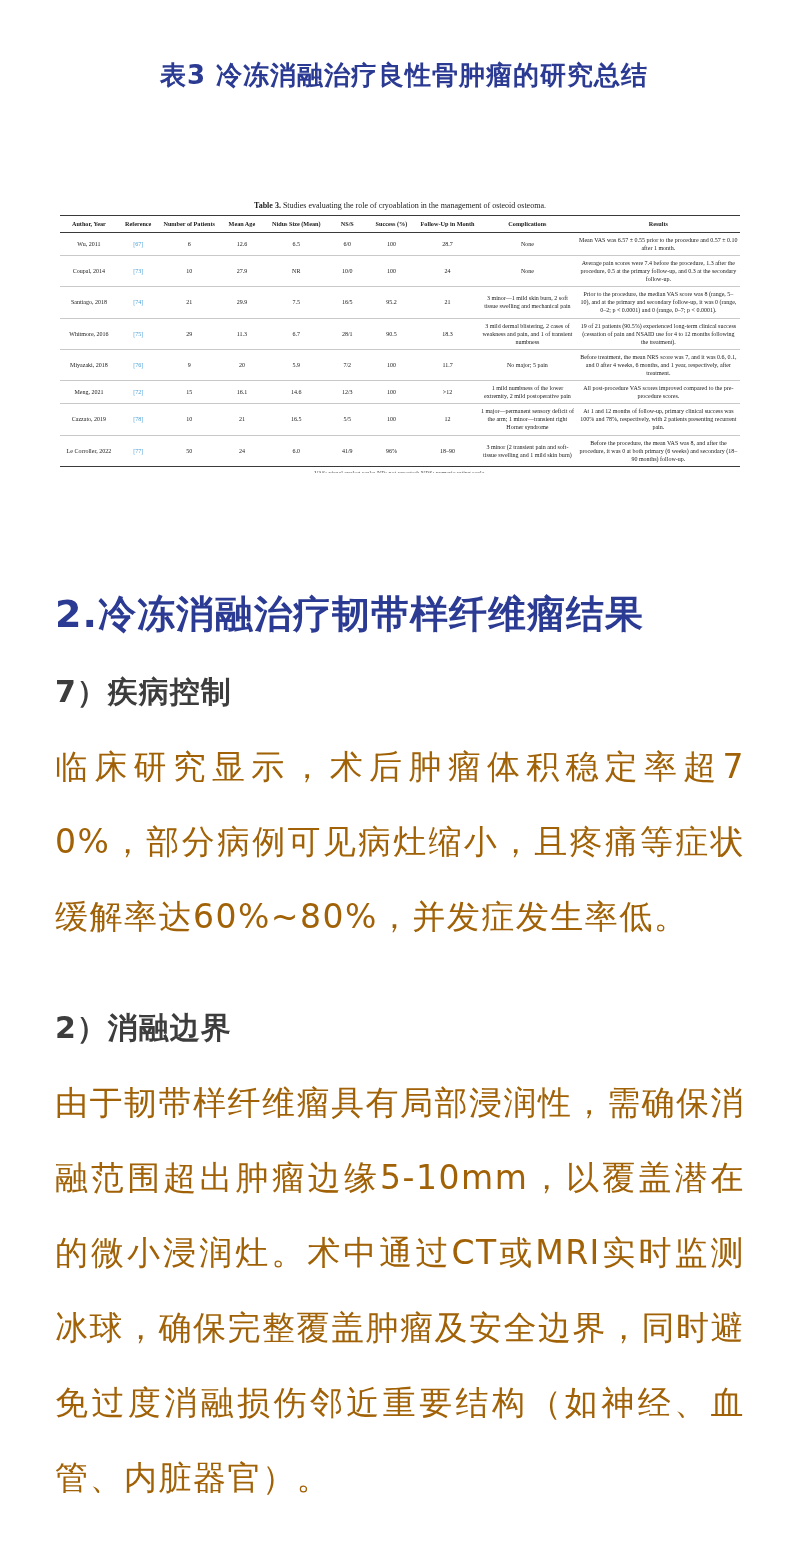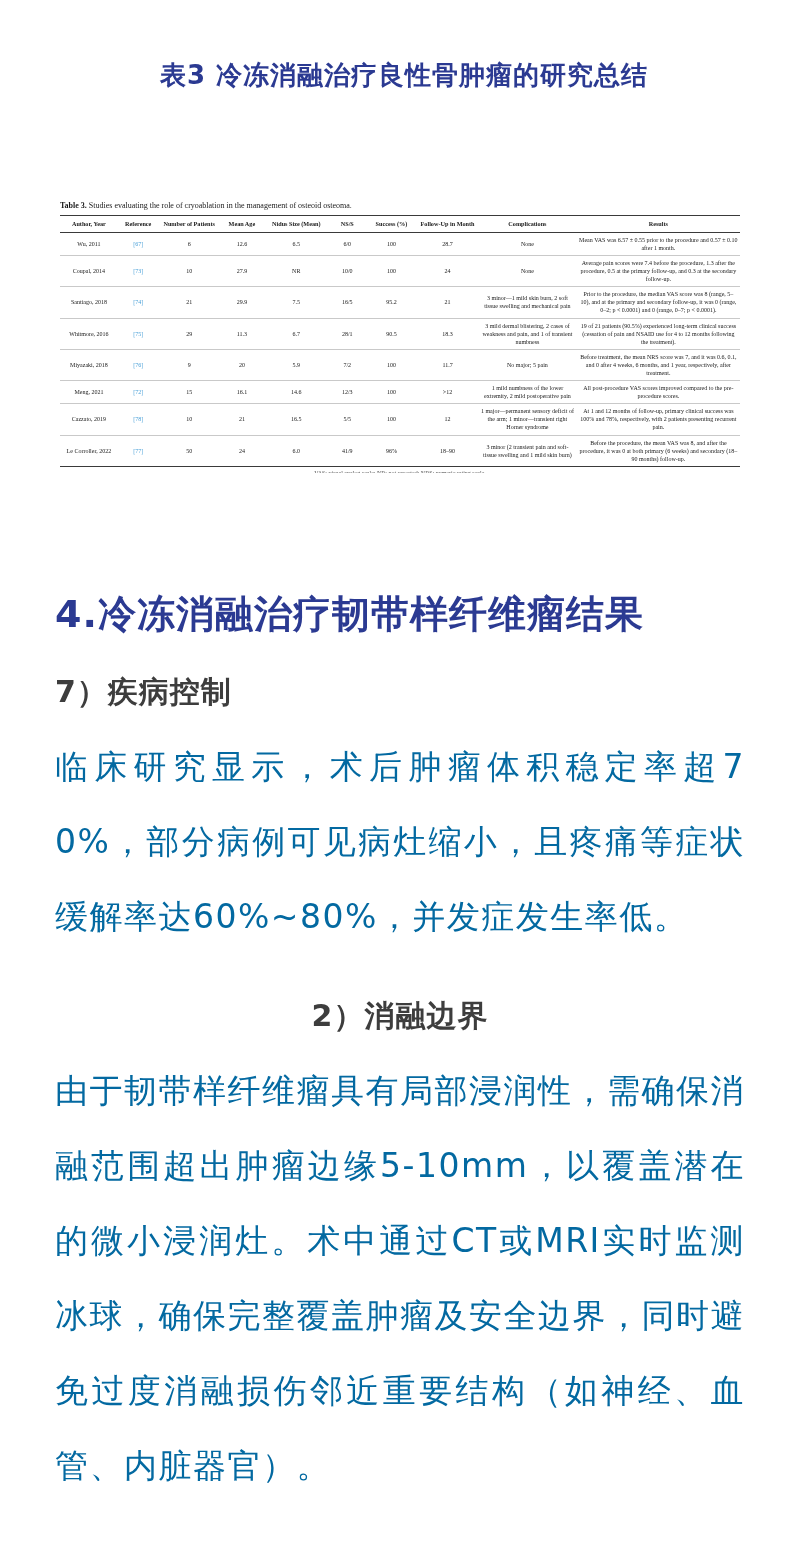--- a/index.html
+++ b/index.html
@@ -21,21 +21,21 @@
     padding-left: 8px;
   }
   
   .table-figure {
     width: 680px;
     margin: 108px auto 0 auto;
     font-family: "Liberation Serif", serif;
     color: #222;
   }
   .table-caption {
-    text-align: left;
+    text-align: center;
     font-size: 8px;
     margin-bottom: 5px;
     color: #1a1a1a;
   }
   .table-caption b { font-weight: bold; }
   table.journal {
     width: 100%;
     border-collapse: collapse;
     font-size: 6px;
     color: #1a1a1a;
@@ -78,26 +78,26 @@
     color: #2b3a92;
     letter-spacing: 1px;
   }
   .sub-heading {
     margin: 32px 55px 0 55px;
     font-size: 30px;
     font-weight: bold;
     color: #3d3d3d;
     letter-spacing: 1px;
   }
-  .sub-heading.second { margin-top: 42px; text-align: center; }
+  .sub-heading.second { margin-top: 54px; }
   .para {
     margin: 16px 55px 0 55px;
     font-size: 33px;
     line-height: 75px;
-    color: #0369a1;
+    color: #a16207;
     text-align: justify;
     text-justify: inter-character;
     word-break: break-all;
     letter-spacing: 1.5px;
   }
 </style>
 </head>
 <body>
 
 <div class="page-title">表3 冷冻消融治疗良性骨肿瘤的研究总结</div>
@@ -226,19 +226,19 @@
           <td>96%</td>
           <td>18–90</td>
           <td>3 minor (2 transient pain and soft-tissue swelling and 1 mild skin burn)</td>
           <td>Before the procedure, the mean VAS was 8, and after the procedure, it was 0 at both primary (6 weeks) and secondary (18–90 months) follow-up.</td>
         </tr>
       </tbody>
   </table>
   <div class="table-footnote">VAS: visual analog scale; NR: not reported; NRS: numeric rating scale.</div>
 </figure>
 
-<h1 class="section-heading">4.冷冻消融治疗韧带样纤维瘤结果</h1>
+<h1 class="section-heading">2.冷冻消融治疗韧带样纤维瘤结果</h1>
 
 <h2 class="sub-heading">7）疾病控制</h2>
 <p class="para">临床研究显示，术后肿瘤体积稳定率超70%，部分病例可见病灶缩小，且疼痛等症状缓解率达60%~80%，并发症发生率低。</p>
 
 <h2 class="sub-heading second">2）消融边界</h2>
 <p class="para">由于韧带样纤维瘤具有局部浸润性，需确保消融范围超出肿瘤边缘5-10mm，以覆盖潜在的微小浸润灶。术中通过CT或MRI实时监测冰球，确保完整覆盖肿瘤及安全边界，同时避免过度消融损伤邻近重要结构（如神经、血管、内脏器官）。</p>
 
 </body></html>

